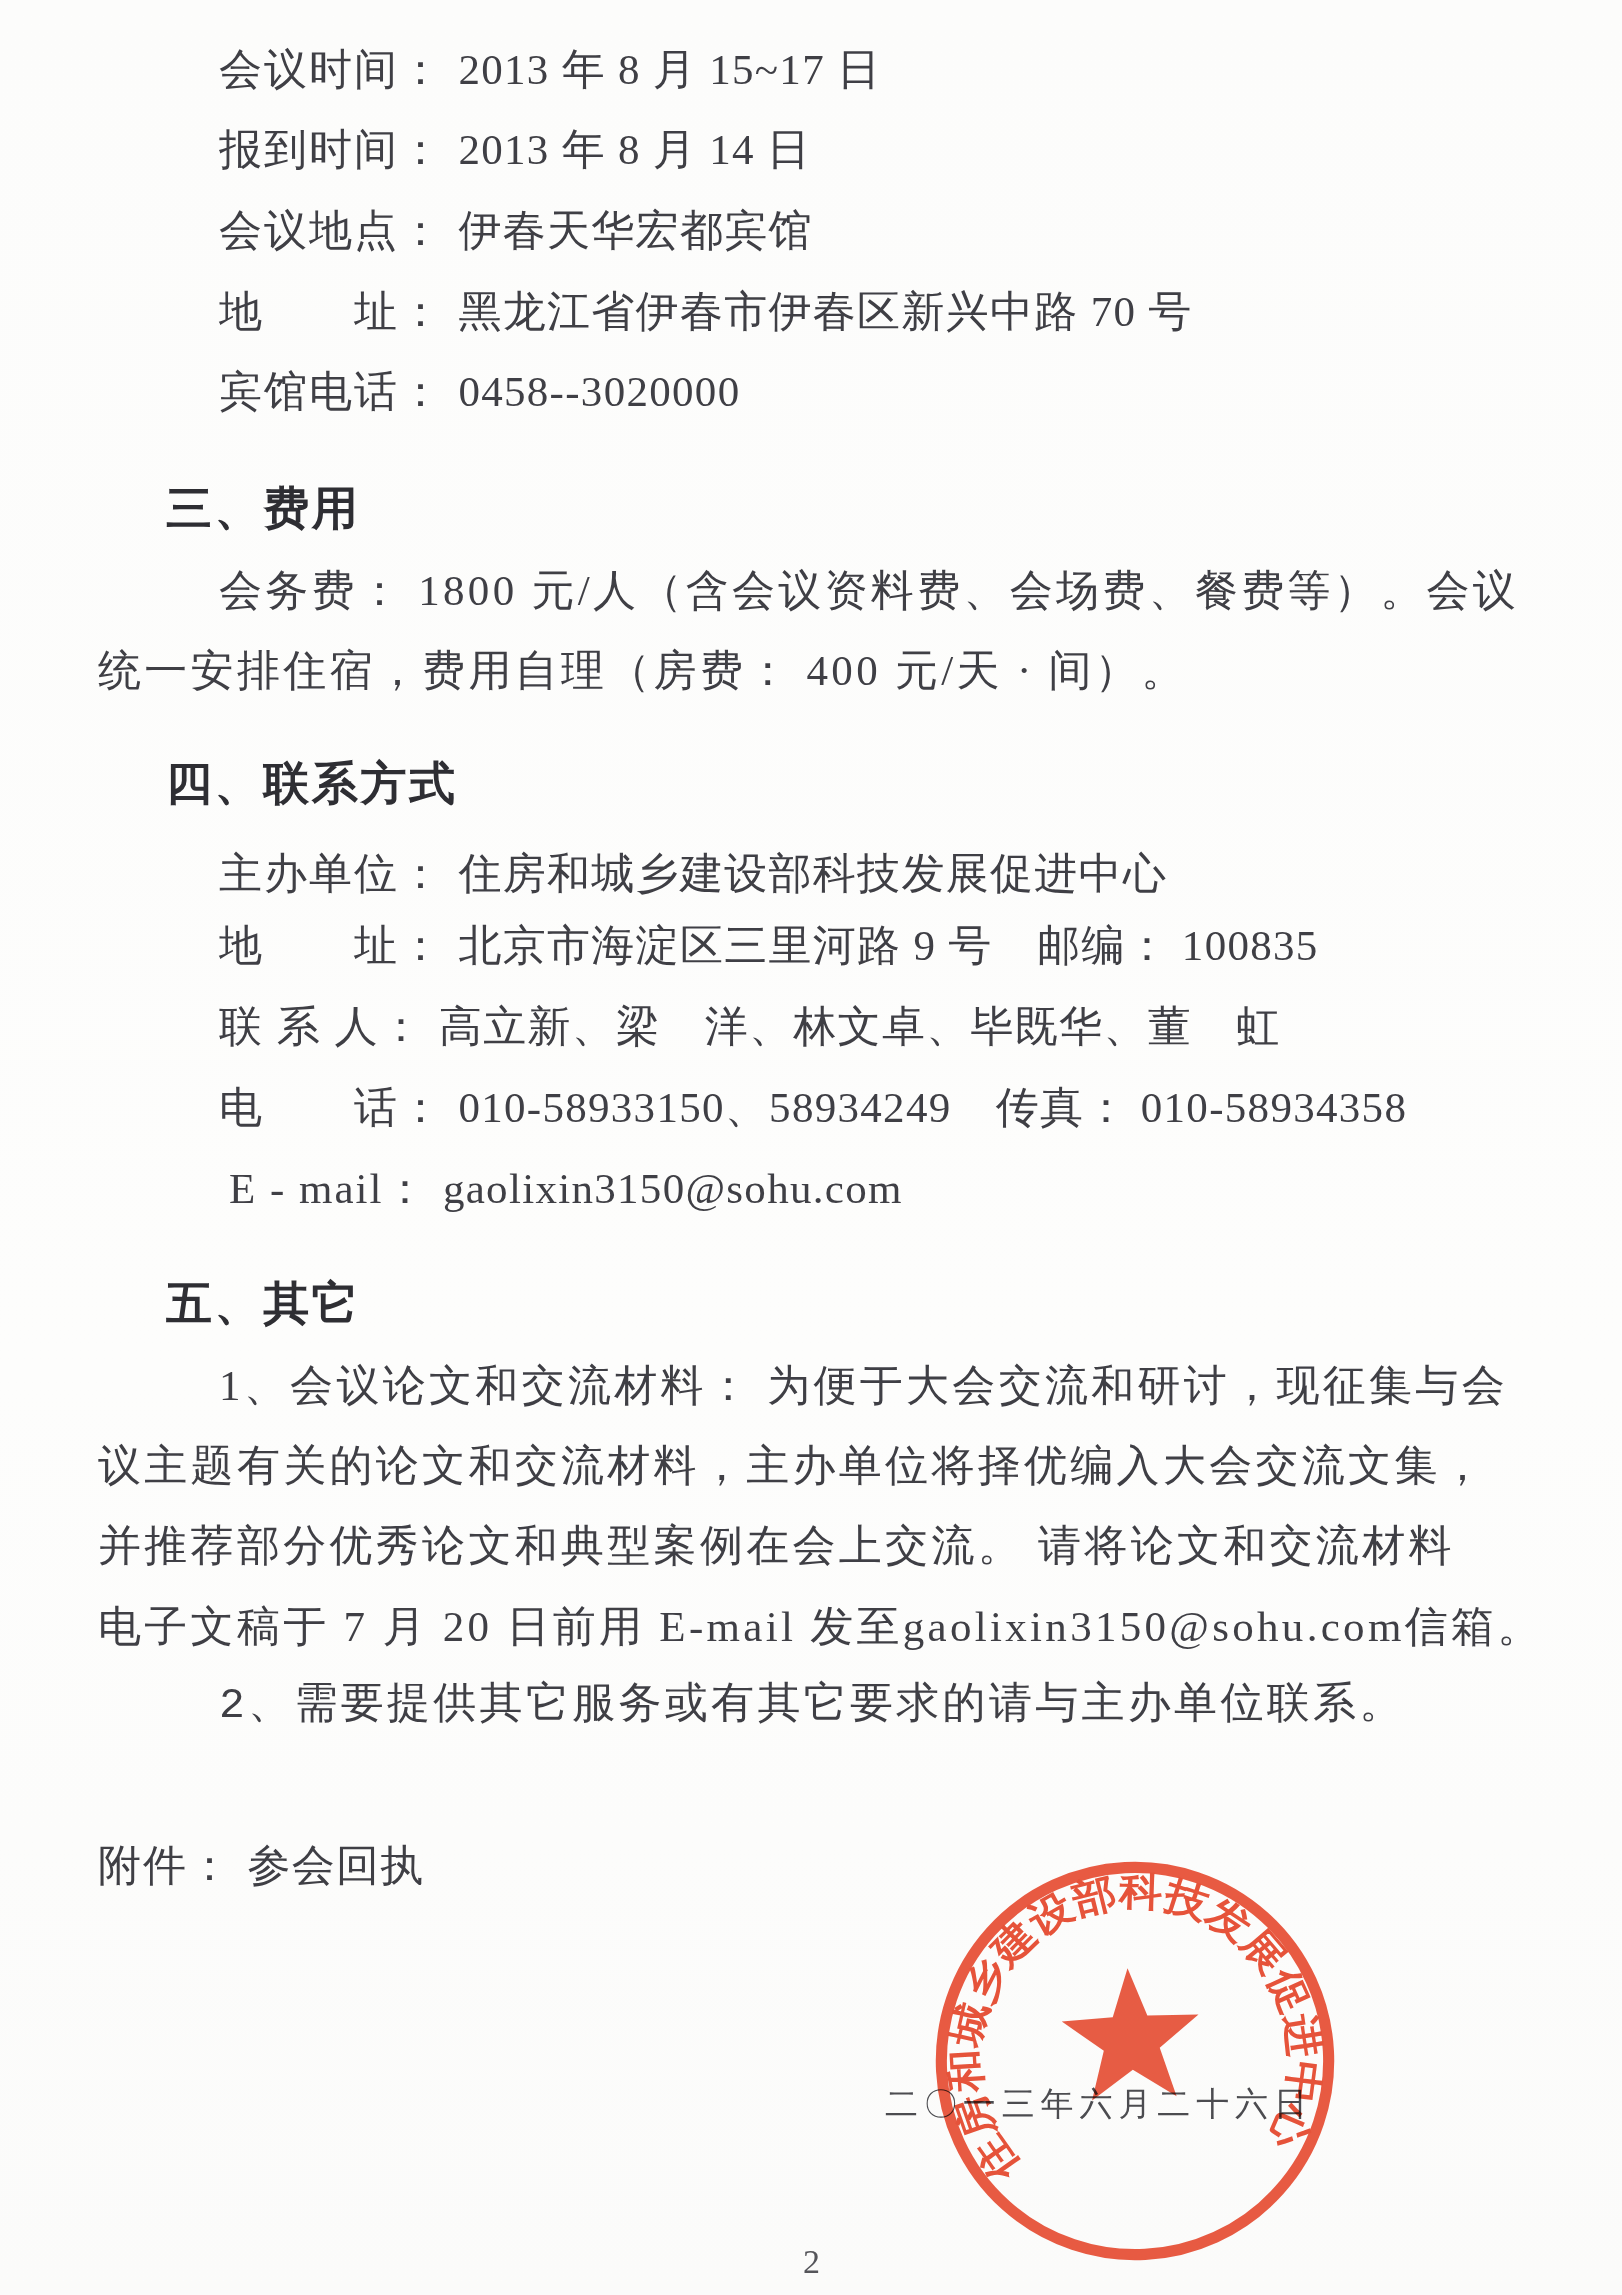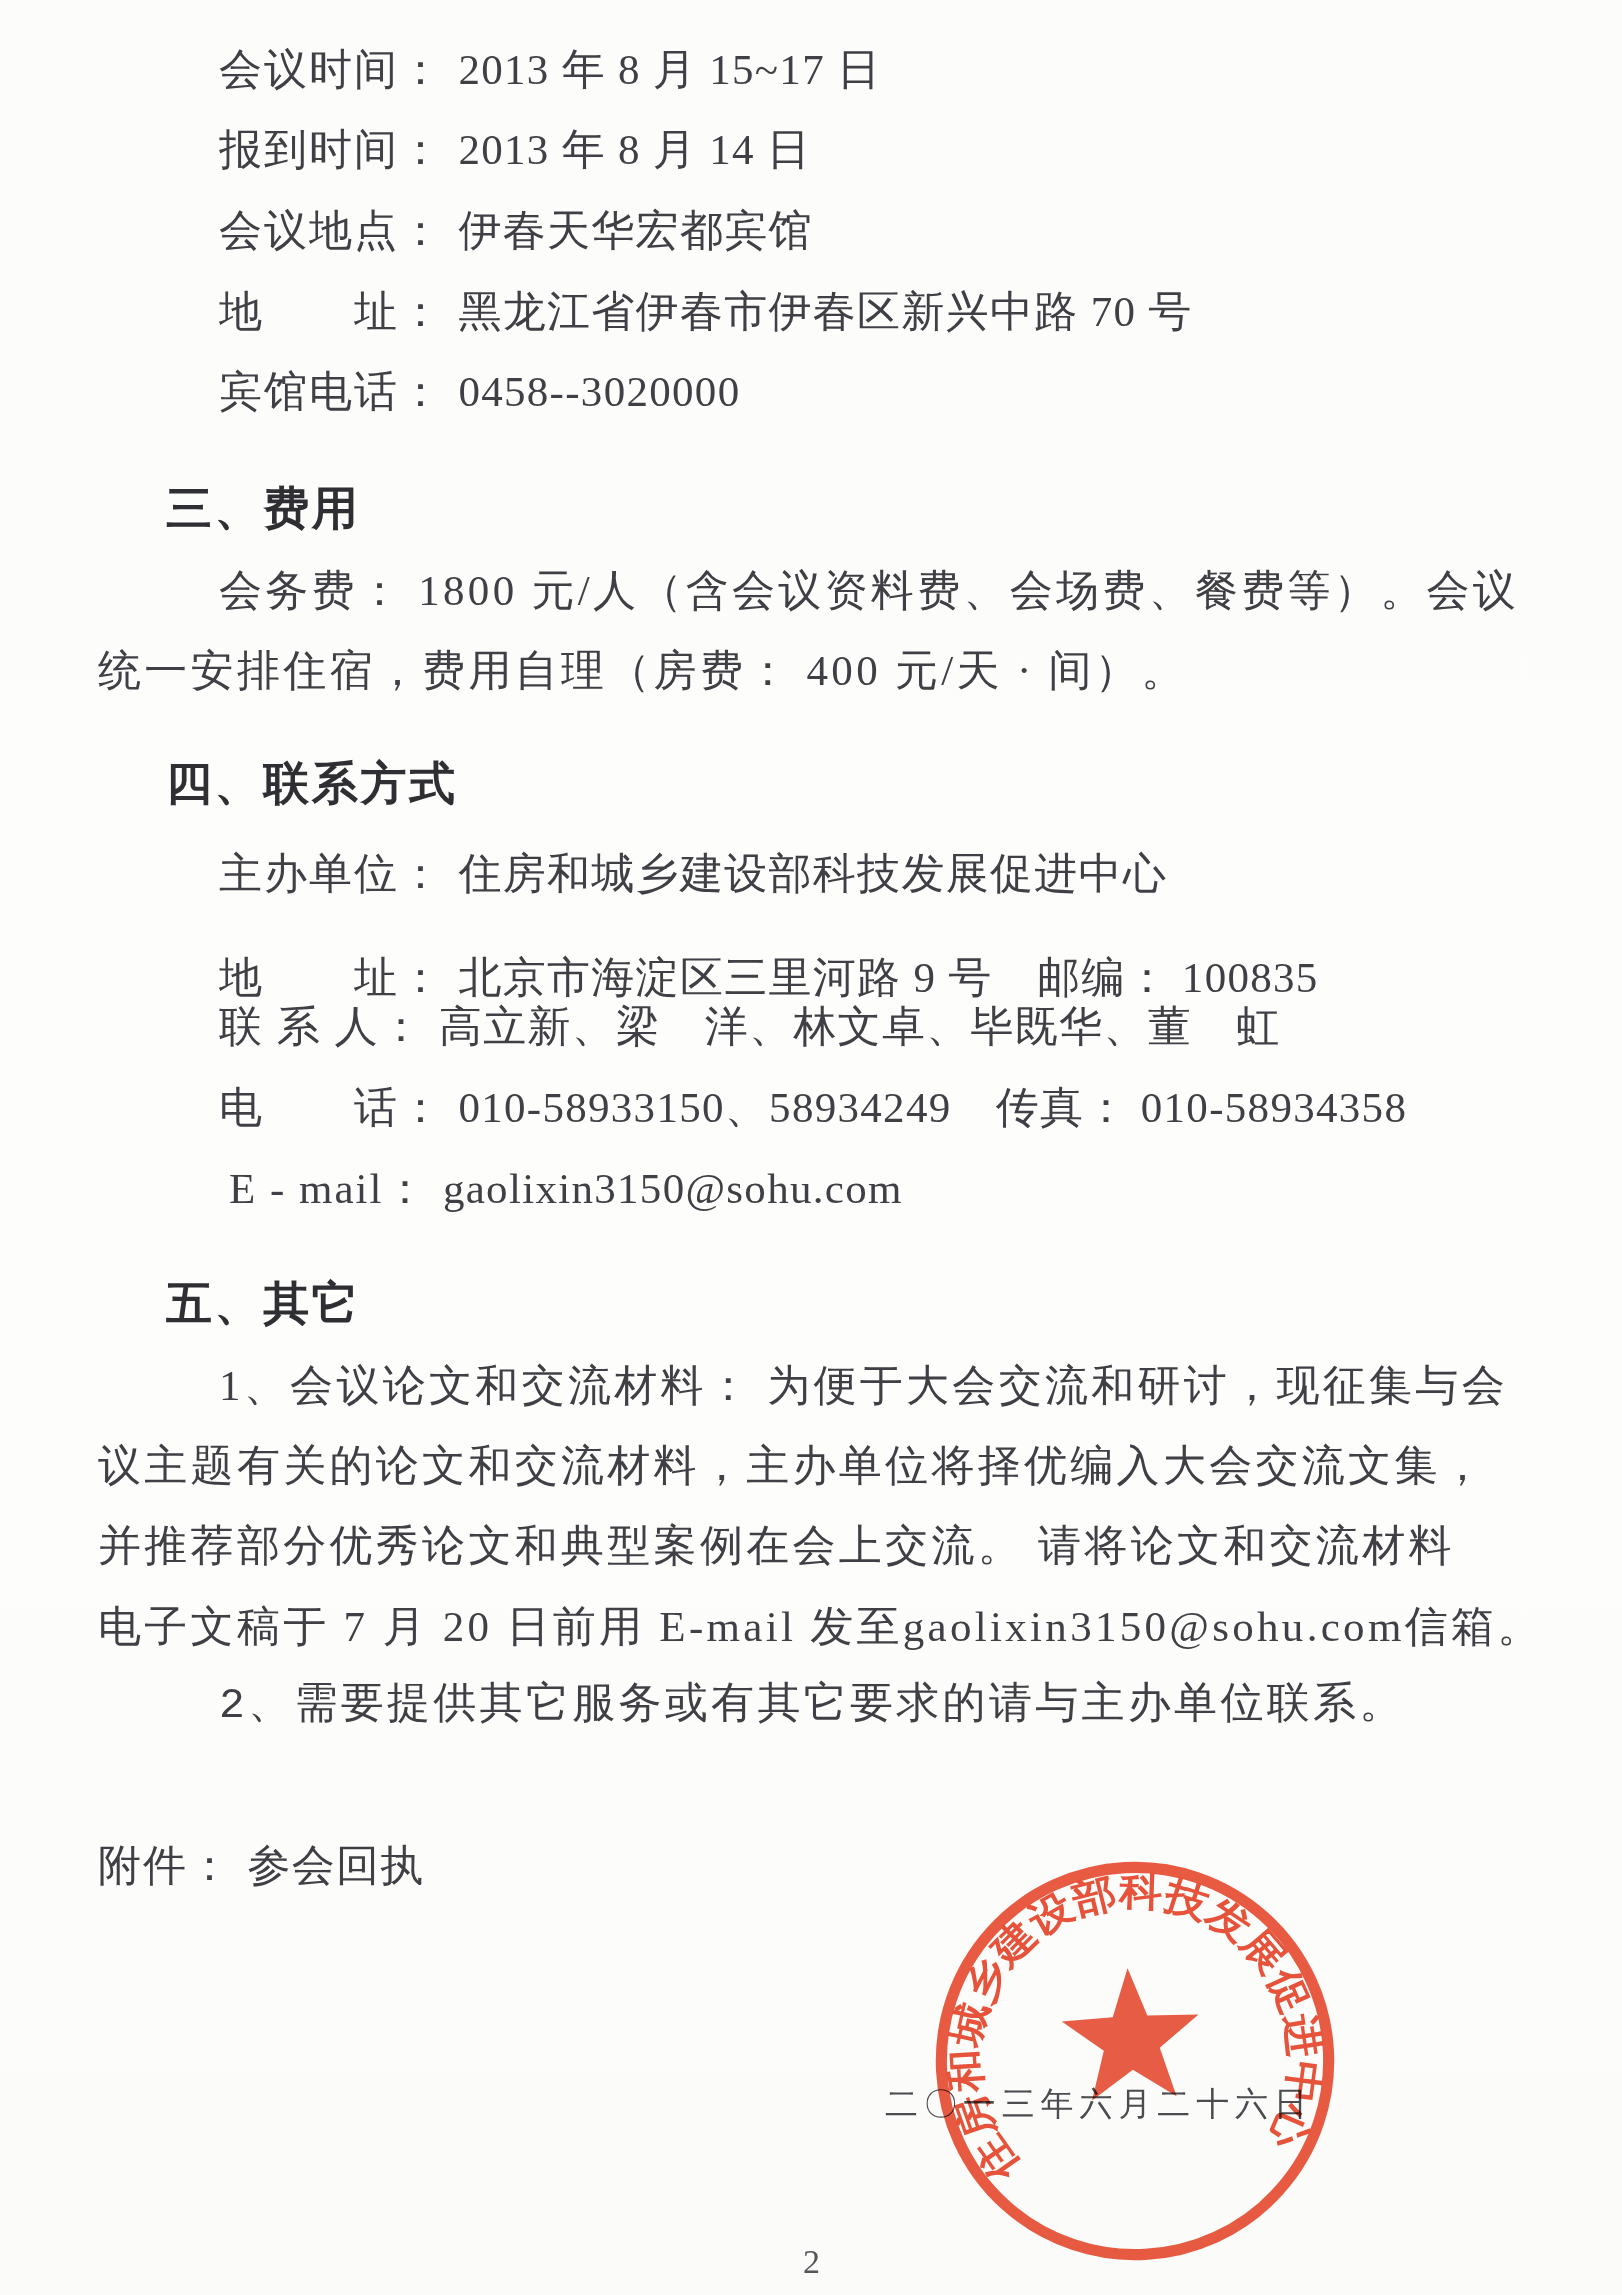--- a/index.html
+++ b/index.html
@@ -59,21 +59,21 @@
   </div>
 
   <div class="line heading" style="left:166px; top:481px;">三、费用</div>
   <div class="line para-line" style="left:219px; top:565px;">会务费： 1800 元/人（含会议资料费、会场费、餐费等）。会议</div>
   <div class="line para-line" style="left:98px; top:645px;">统一安排住宿，费用自理（房费： 400 元/天 · 间）。</div>
 
   <div class="line heading" style="left:166px; top:756px;">四、联系方式</div>
   <div class="line kv" style="left:219px; top:840px;margin-top:8px;">
     <span class="label">主办单位：</span><span class="value">住房和城乡建设部科技发展促进中心</span>
   </div>
-  <div class="line kv" style="left:219px; top:920px;margin-top:32px;">
+  <div class="line kv" style="left:219px; top:920px;">
     <span class="label">地　　址：</span><span class="value">北京市海淀区三里河路 9 号　邮编： 100835</span>
   </div>
   <div class="line kv" style="left:219px; top:1001px;">
     <span class="label">联 系 人：</span><span class="value">高立新、梁　洋、林文卓、毕既华、董　虹</span>
   </div>
   <div class="line kv" style="left:219px; top:1082px;">
     <span class="label">电　　话：</span><span class="value">010-58933150、58934249　传真： 010-58934358</span>
   </div>
   <div class="line kv email-line" style="left:229px; top:1163px;">
     <span class="label">E - mail：</span><span class="value">gaolixin3150@sohu.com</span>

